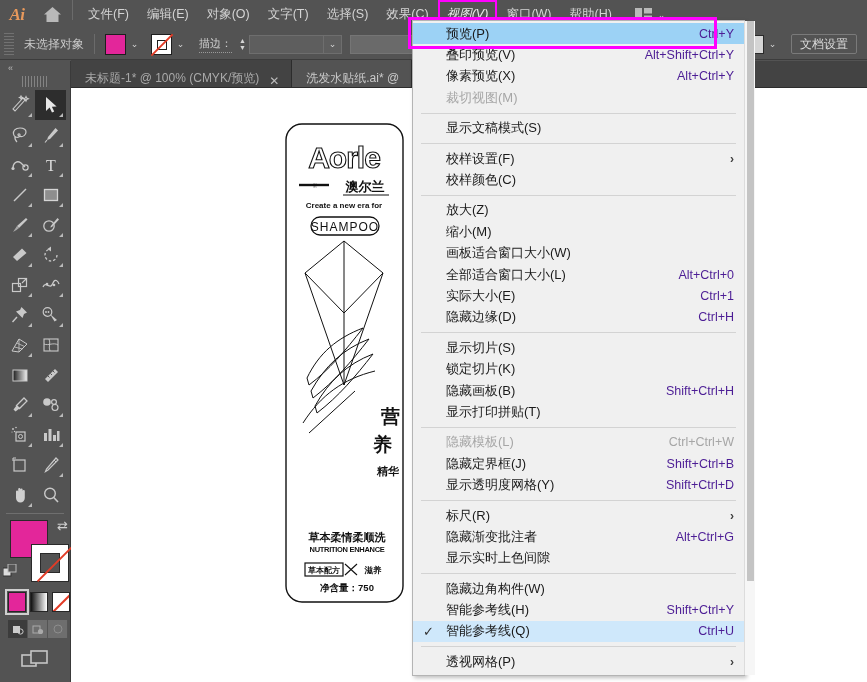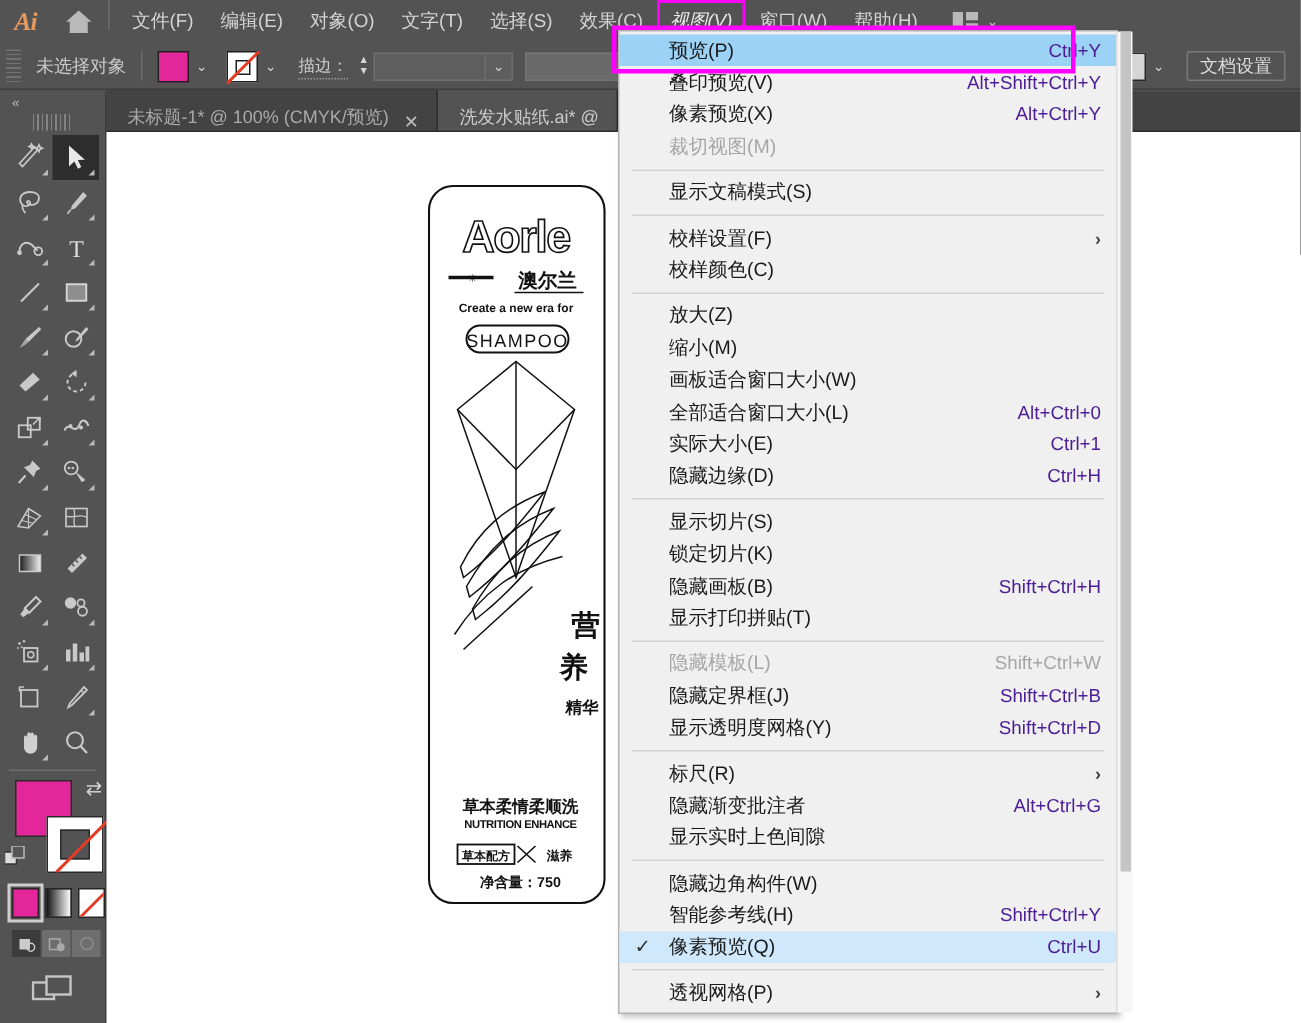--- a/index.html
+++ b/index.html
@@ -689,21 +689,21 @@
       <div class="mi">
         <span class="mi-label">隐藏画板(B)</span>
         <span class="mi-shortcut">Shift+Ctrl+H</span>
       </div>
       <div class="mi">
         <span class="mi-label">显示打印拼贴(T)</span>
       </div>
       <div class="mi-sep"></div>
       <div class="mi disabled">
         <span class="mi-label">隐藏模板(L)</span>
-        <span class="mi-shortcut">Shift+Ctrl+W</span>
+        <span class="mi-shortcut">Ctrl+Ctrl+W</span>
       </div>
       <div class="mi">
         <span class="mi-label">隐藏定界框(J)</span>
         <span class="mi-shortcut">Shift+Ctrl+B</span>
       </div>
       <div class="mi">
         <span class="mi-label">显示透明度网格(Y)</span>
         <span class="mi-shortcut">Shift+Ctrl+D</span>
       </div>
       <div class="mi-sep"></div>
@@ -721,21 +721,21 @@
       <div class="mi-sep"></div>
       <div class="mi">
         <span class="mi-label">隐藏边角构件(W)</span>
       </div>
       <div class="mi">
         <span class="mi-label">智能参考线(H)</span>
         <span class="mi-shortcut">Shift+Ctrl+Y</span>
       </div>
       <div class="mi checked">
         <span class="mi-check">✓</span>
-        <span class="mi-label">像素预览(Q)</span>
+        <span class="mi-label">智能参考线(Q)</span>
         <span class="mi-shortcut">Ctrl+U</span>
       </div>
       <div class="mi-sep"></div>
       <div class="mi">
         <span class="mi-label">透视网格(P)</span>
         <span class="mi-arrow">›</span>
       </div>
       <div class="dd-scrollbar">
       <div class="dd-scrollthumb"></div>
     </div>

